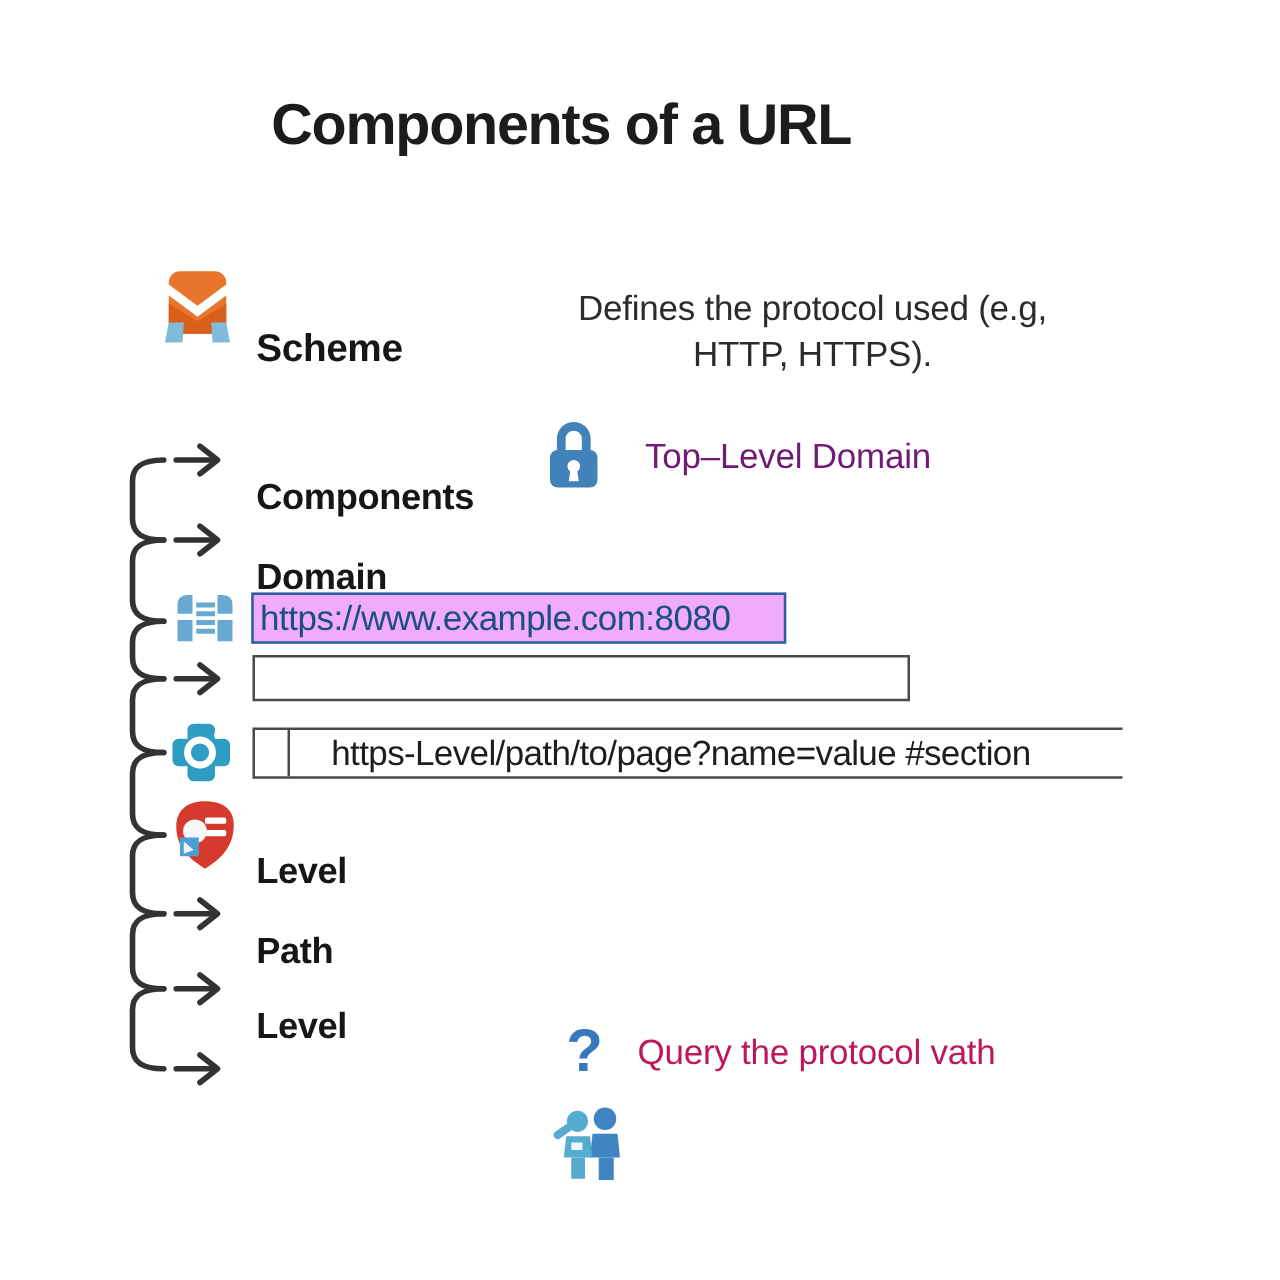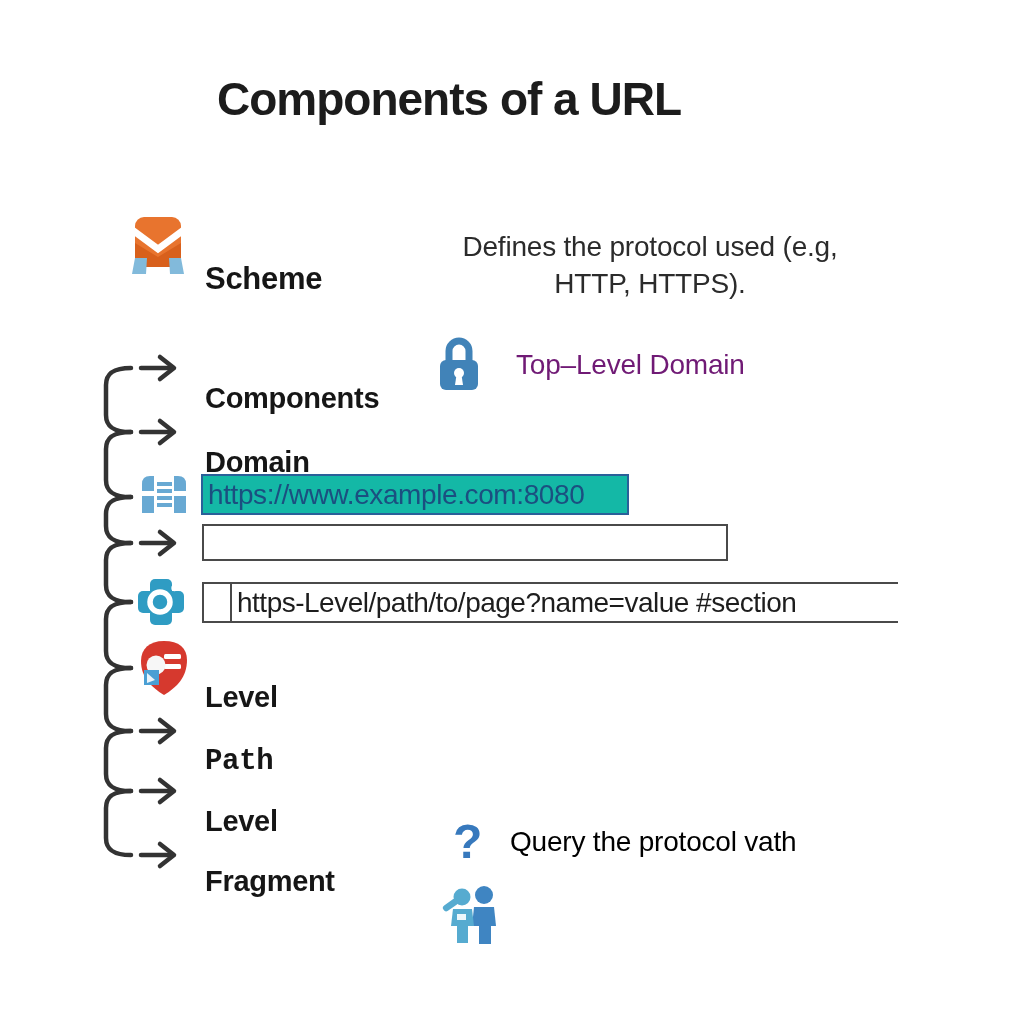--- a/index.html
+++ b/index.html
@@ -18,34 +18,34 @@
   .body-text{
     font-size:28px;font-weight:400;color:#701a75;letter-spacing:-0.2px;white-space:nowrap;
   }
   #scheme-desc{
     left:425px;top:228px;width:450px;font-size:28px;line-height:37px;color:#2b2b2b;
     white-space:normal;letter-spacing:-0.2px;text-align:center;
   }
   #url-box{
     left:201px;top:474px;width:428px;height:41px;border:2px solid #2a6099;
     box-sizing:border-box;display:flex;align-items:center;padding-left:5px;
-    font-size:28px;color:#1b4f80;letter-spacing:-0.4px;background:#14b8a6;
+    font-size:28px;color:#1b4f80;letter-spacing:-0.4px;background:#f0abfc;
   }
   #empty-box{
     left:202px;top:524px;width:526px;height:37px;border:2px solid #4a4a4a;
     box-sizing:border-box;background:#fff;
   }
   #path-box{
     left:202px;top:582px;width:704px;height:41px;border:2px solid #4a4a4a;
     box-sizing:border-box;display:flex;align-items:stretch;background:#fff;
   }
   #path-box .cell-divider{width:26px;border-right:2px solid #4a4a4a;}
   #path-box .cell-text{
     display:flex;align-items:center;padding-left:5px;font-size:28px;color:#1d1d1d;
-    letter-spacing:-0.5px;white-space:nowrap;
+    letter-spacing:-0.5px;white-space:nowrap;margin-left:28px;
   }
   #question-glyph{
     left:453px;top:814px;font-size:48px;font-weight:bold;color:#3779bd;
   }
   svg{display:block;}
 </style>
 </head>
 <body>
 
 <div id="canvas">
@@ -144,26 +144,25 @@
   <svg class="abs" style="left:137px;top:639px;" width="54" height="58" viewBox="0 0 54 58">
     <path d="M27,2 C12,2 4,10 4,22 C4,38 14,48 27,56 C40,48 50,38 50,21 C50,9 42,2 27,2 Z" fill="#d6392e"></path>
     <rect x="27" y="15" width="17" height="5" rx="1.5" fill="#ffffff"></rect>
     <rect x="27" y="25" width="17" height="5" rx="1.5" fill="#ffffff"></rect>
     <circle cx="19" cy="26" r="9.5" fill="#f7f7f7"></circle>
     <rect x="7" y="31" width="15" height="15" fill="#4a9fd4"></rect>
     <path d="M10,44 V34 l8,7 z" fill="#eaf3fa"></path>
   </svg>
   <div class="abs row-label" style="left:205px;top:648px;">Level</div>
 
-  <div class="abs row-label" style="left:205px;top:712px;font-family:Liberation Mono, monospace;">Path</div>
+  <div class="abs row-label" style="left:205px;top:712px;">Path</div>
   <div class="abs row-label" style="left:205px;top:772px;">Level</div>
-  <div class="abs row-label" style="left:205px;top:832px;">Fragment</div>
 
   <div class="abs" id="question-glyph">?</div>
-  <div class="abs body-text" style="left:510px;top:826px;color:#000000;">Query the protocol vath</div>
+  <div class="abs body-text" style="left:510px;top:826px;color:#be185d;">Query the protocol vath</div>
 
   <svg class="abs" style="left:441px;top:881px;" width="62" height="66" viewBox="0 0 62 66">
     <g fill="#3f85c2">
       <circle cx="43" cy="14" r="9"></circle>
       <path d="M33,26 h20 l2,19 h-24 z"></path>
       <rect x="38" y="45" width="12" height="18"></rect>
     </g>
     <g fill="#56abd0">
       <circle cx="21" cy="16" r="8.5"></circle>
       <rect x="1" y="21" width="17" height="6.5" rx="3" transform="rotate(-35 9 24)"></rect>

